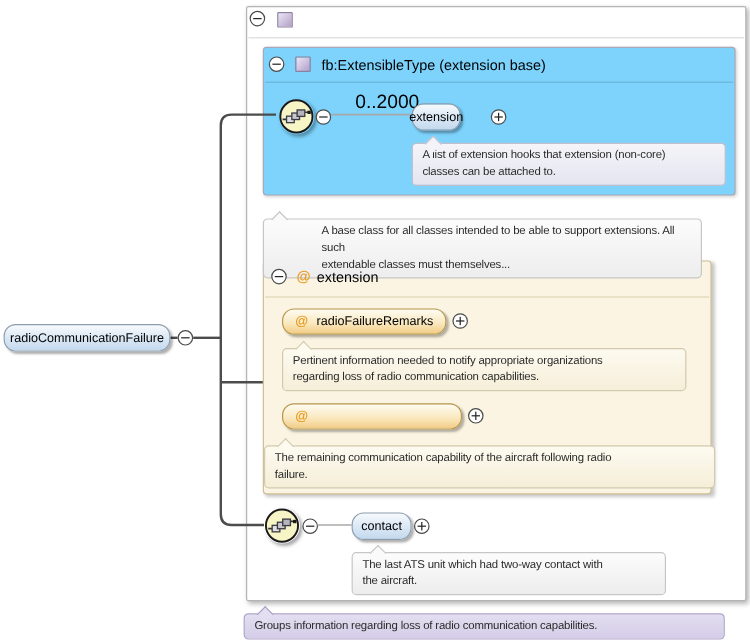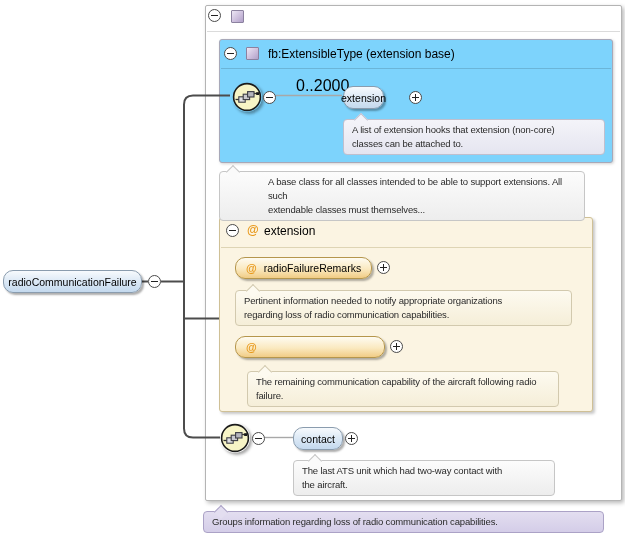--- a/index.html
+++ b/index.html
@@ -119,21 +119,21 @@
       <div class="cardinality" style="left:76px;top:40px;">0..2000</div>
       <div class="elem-pill" style="left:123px;top:46px;width:41px;">extension</div>
       <span class="toggle plus" style="left:189px;top:51px;"></span>
       <div class="tooltip tt-lav" style="left:123px;top:79px;width:262px;">
         <i class="ptr" style="left:12px;"></i>
         <span class="tt-text">A list of extension hooks that extension (non-core)
 classes can be attached to.</span>
       </div>
     </div>
 
-    <div class="tooltip" style="left:13px;top:165px;width:366px;padding-left:48px;">
+    <div class="tooltip" style="left:13px;top:176px;width:366px;padding-left:48px;">
       <i class="ptr" style="left:8px;"></i>
       <span class="tt-text">A base class for all classes intended to be able to support extensions. All such
 extendable classes must themselves...</span>
     </div>
 
     <div class="box attrs-box">
       <span class="toggle" style="left:6px;top:6px;"></span>
       <span class="at-hdr" style="left:27px;top:6px;">@</span>
       <div class="box-title" style="left:44px;top:6px;">extension</div>
       <div class="sep sep-tan" style="top:29px;"></div>
@@ -146,21 +146,21 @@
       <div class="tooltip tt-cream" style="left:15px;top:72px;width:337px;">
         <i class="ptr" style="left:12px;"></i>
         <span class="tt-text">Pertinent information needed to notify appropriate organizations
 regarding loss of radio communication capabilities.</span>
       </div>
 
       <div class="attr-pill" style="left:15px;top:118px;width:150px;">
         <span class="at">@</span>
       </div>
       <span class="toggle plus" style="left:170px;top:122px;"></span>
-      <div class="tooltip tt-cream" style="left:27px;top:153px;width:312px;">
+      <div class="tooltip tt-cream" style="left:0;top:153px;width:376px;">
         <i class="ptr" style="left:12px;"></i>
         <span class="tt-text">The remaining communication capability of the aircraft following radio
 failure.</span>
       </div>
     </div>
 
     <div class="seq" style="left:14px;top:417px;">
       <svg viewBox="0 0 30 30" width="30" height="30">
         <circle cx="15" cy="15" r="13.4" fill="#f7f4c6" stroke="#1a1a1a" stroke-width="1.6"></circle>
         <path d="M3.5 17.5 H8" stroke="#333" stroke-width="1.3" fill="none"></path>

